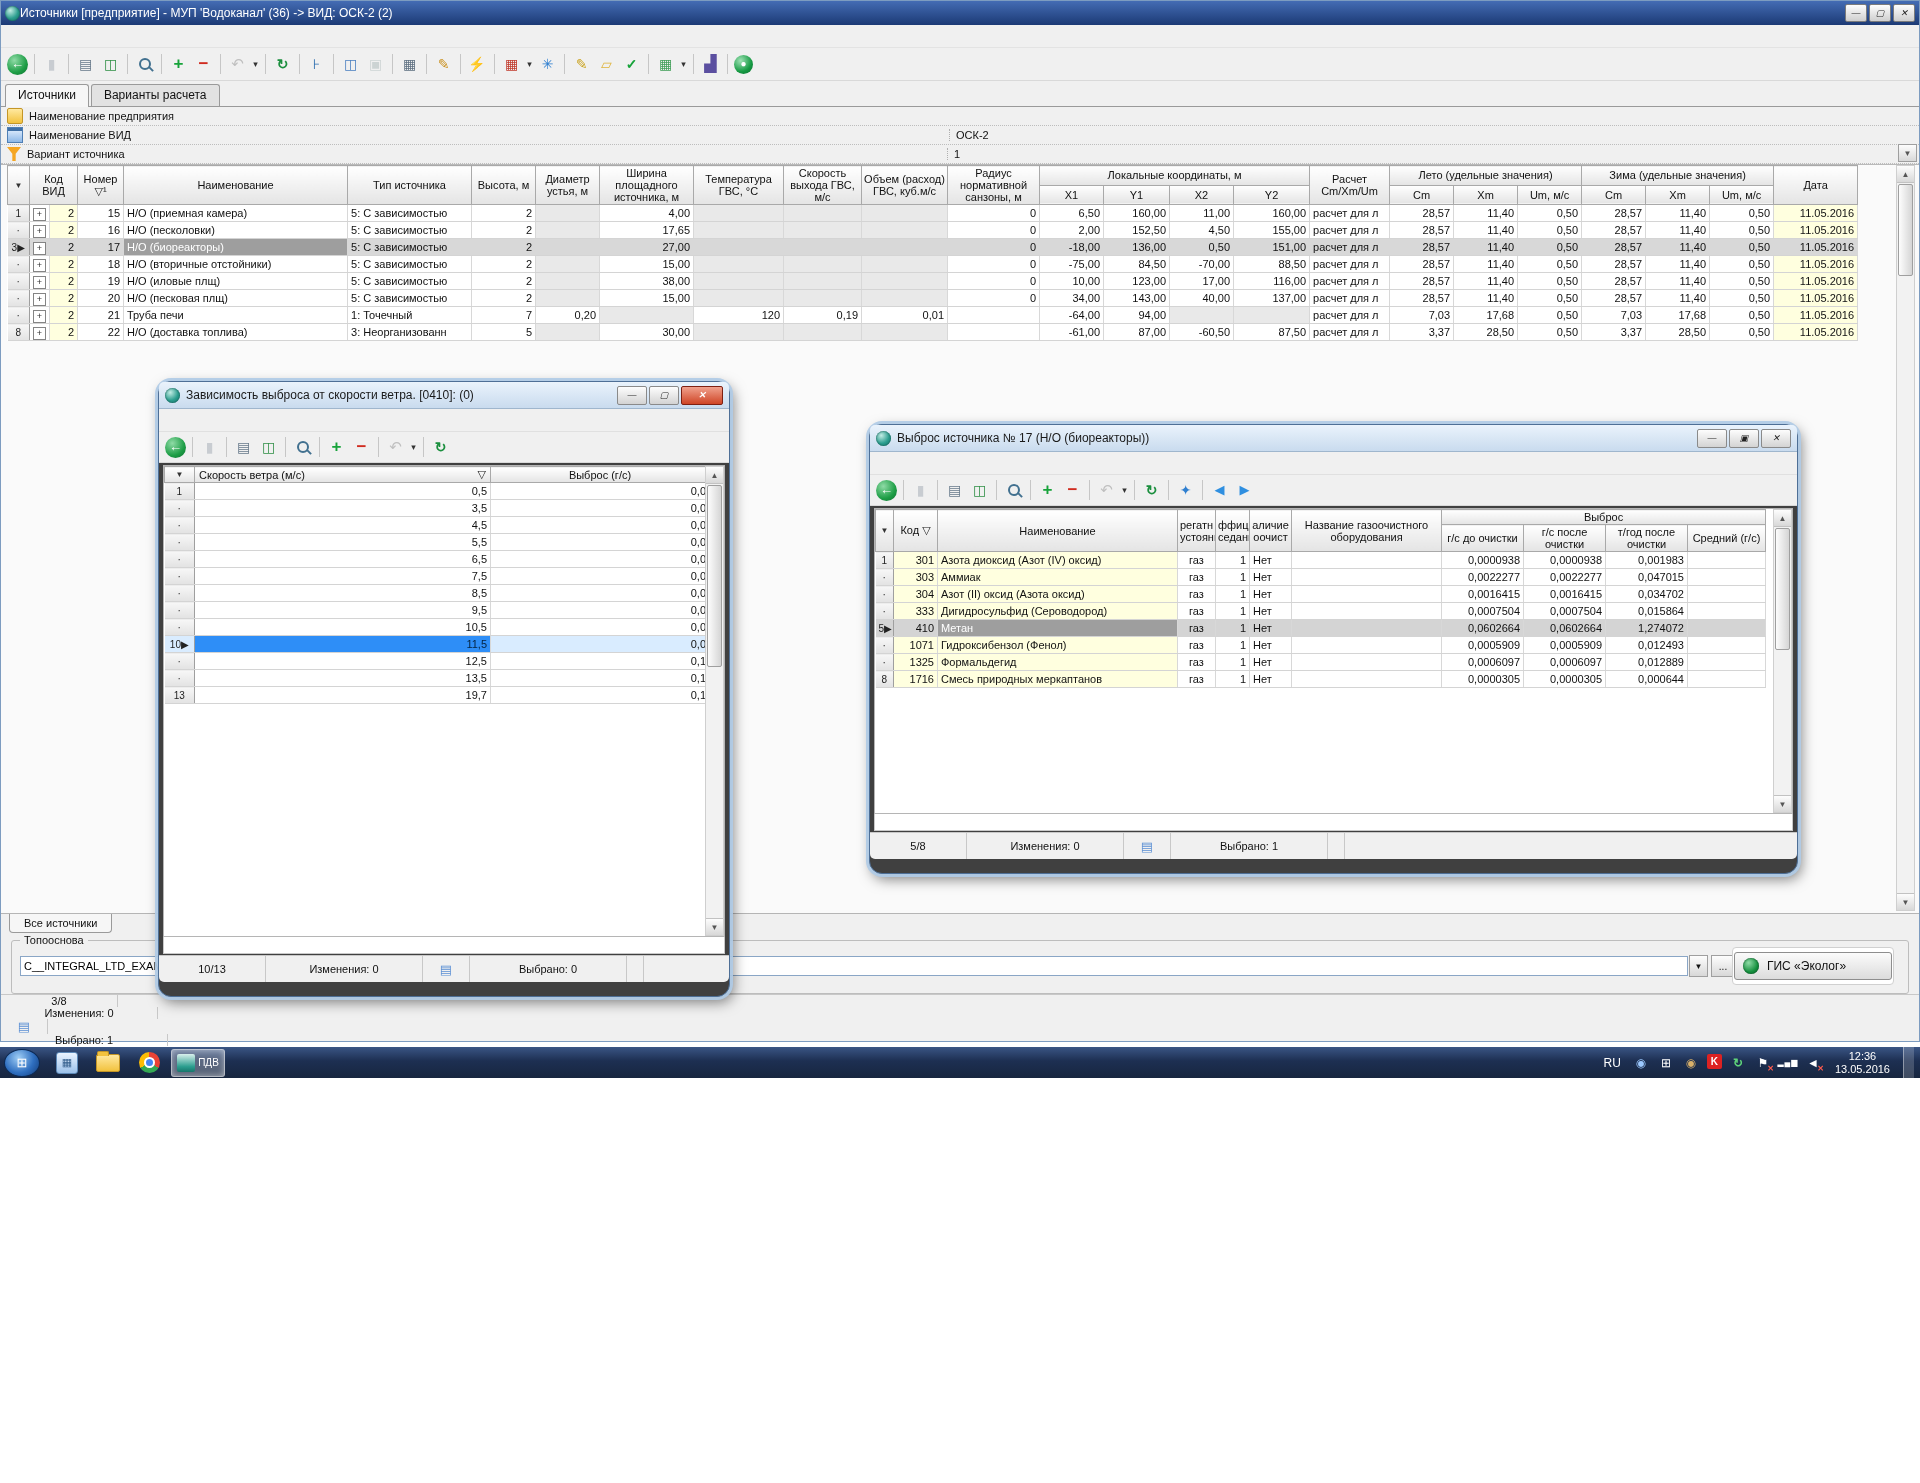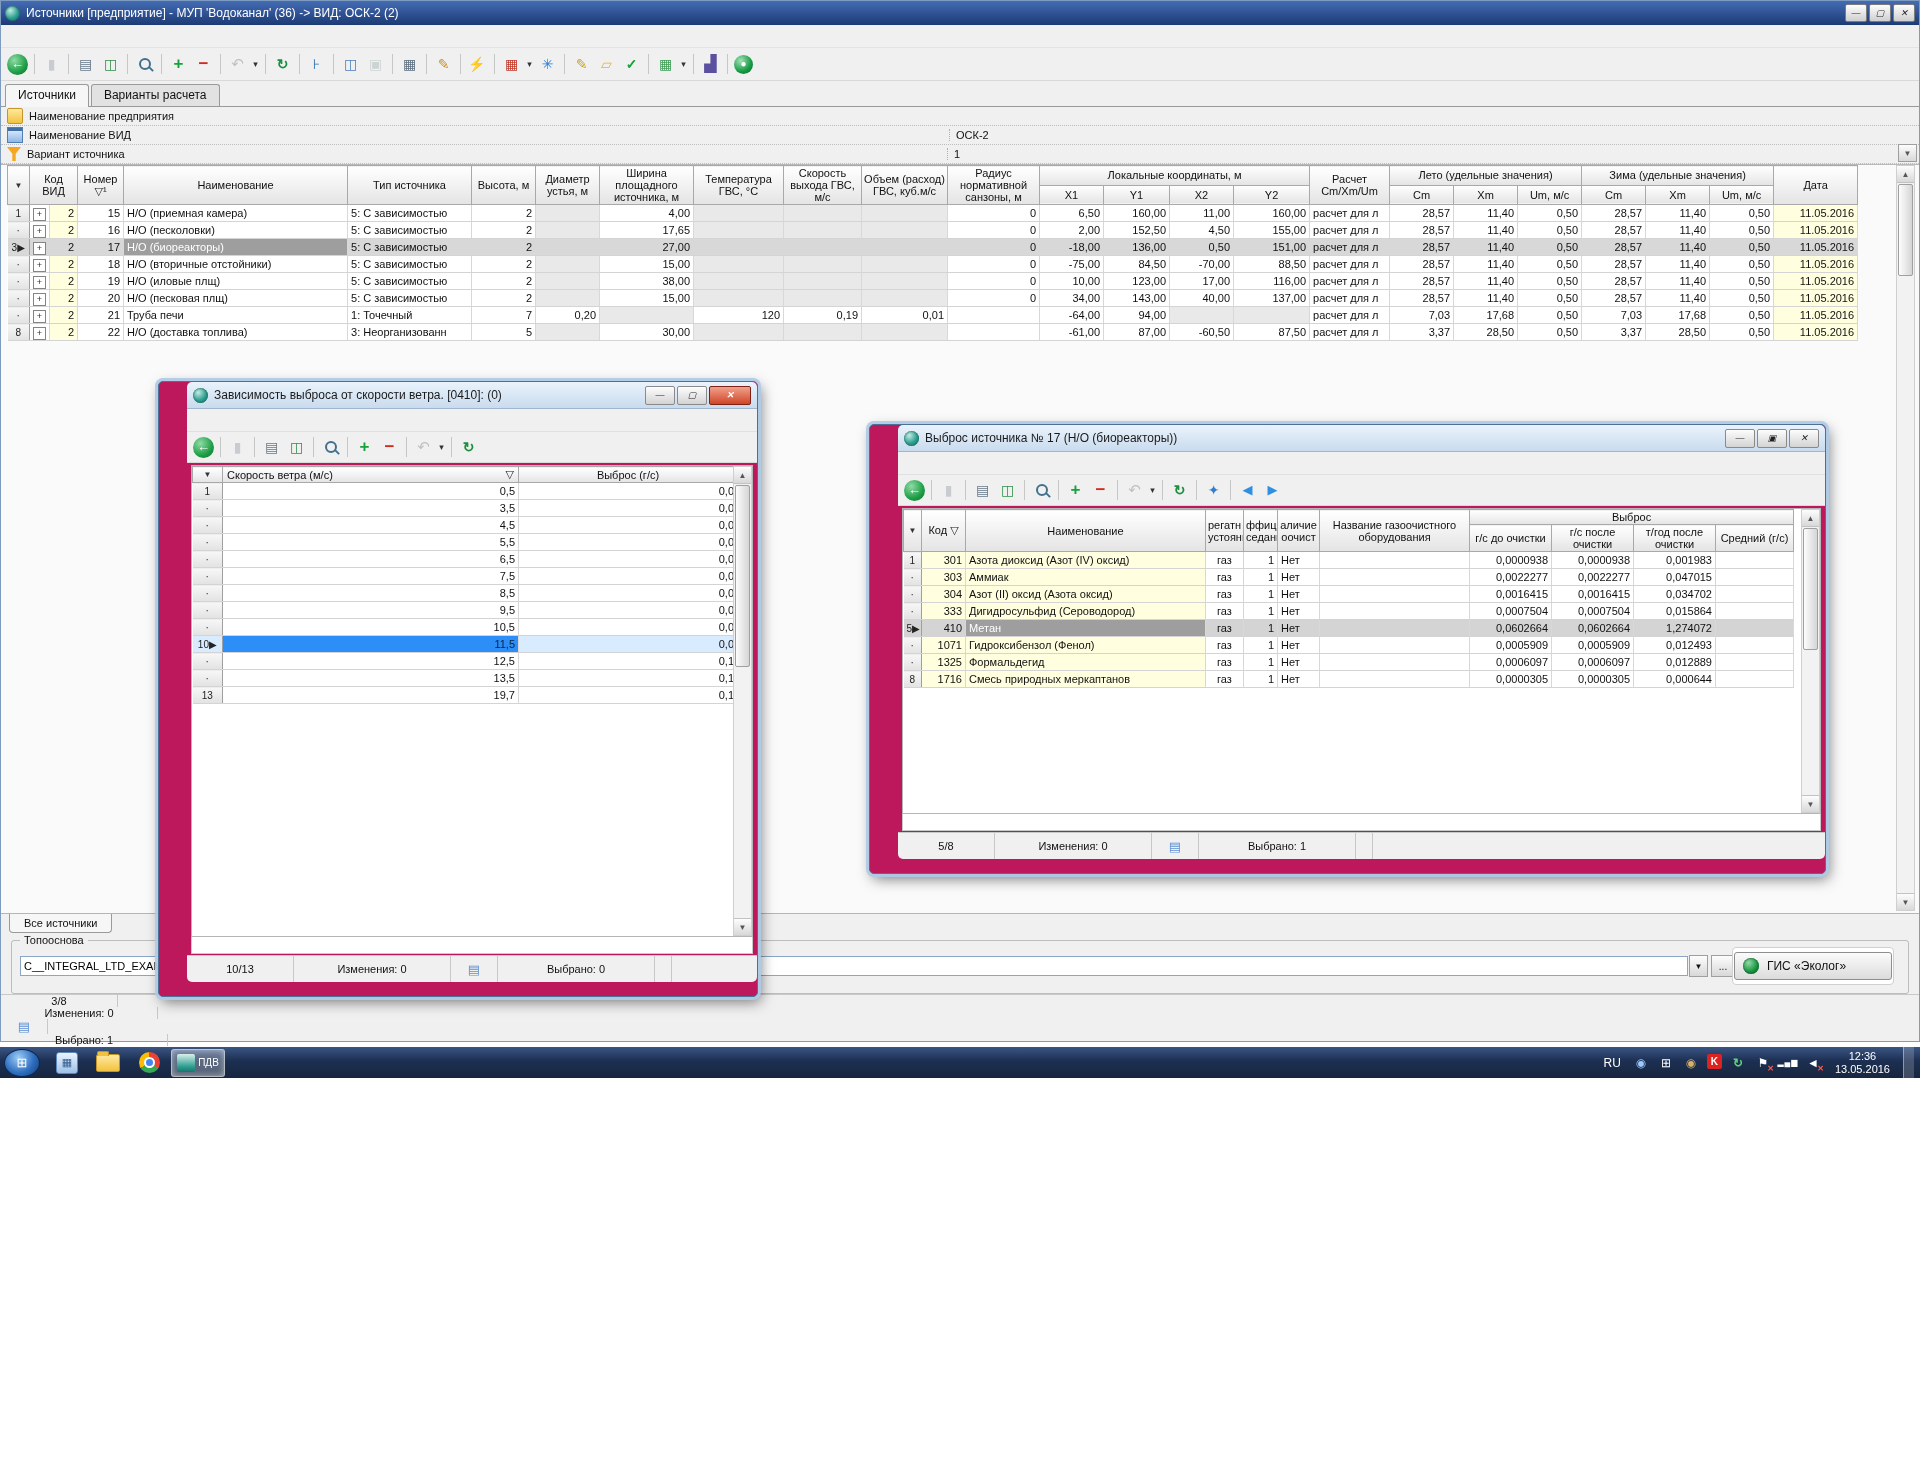--- a/index.html
+++ b/index.html
@@ -2,21 +2,21 @@
 <html><head>
 <meta charset="utf-8">
 <style>
   html,body{margin:0;padding:0;}
   body{font-family:"Liberation Sans",sans-serif;font-size:11px;color:#111;}
   .desktop{position:relative;width:1920px;height:1483px;background:#fff;overflow:hidden;}
 
   
   .appwin{position:absolute;left:0;top:0;width:1920px;height:1042px;background:#f0f0f0;border:1px solid #7d9cc0;box-sizing:border-box;}
   .titlebar{height:24px;background:linear-gradient(#446cb4,#1c3a75);display:flex;align-items:center;padding:0 4px;color:#fff;}
-  .titlebar .ttext{flex:1;margin-left:6px;font-size:12px;white-space:nowrap;overflow:hidden;}
+  .titlebar .ttext{flex:1;font-size:12px;white-space:nowrap;overflow:hidden;}
   .app-ico{width:15px;height:15px;border-radius:50%;background:radial-gradient(circle at 35% 30%,#c2ece4,#2c9e8f 55%,#17756b);flex:0 0 auto;box-shadow:inset 0 0 2px #0c4a42;}
   .capbtns{display:flex;gap:2px;}
   .capbtn{width:20px;height:16px;background:linear-gradient(#fdfdfd,#cfcfcf);border:1px solid #7b7b7b;border-radius:2px;display:inline-flex;align-items:center;justify-content:center;font-size:9px;color:#222;cursor:default;}
   .menubar{height:22px;background:#f0f0f0;display:flex;align-items:center;padding-left:4px;border-bottom:1px solid #e3e3e3;}
   .menubar .mitem{padding:3px 9px;font-size:12px;color:#1a1a1a;}
   .toolbar{height:32px;background:#f0f0f0;display:flex;align-items:center;padding-left:4px;border-bottom:1px solid #d9d9d9;}
   .tbtn{width:25px;height:25px;display:inline-flex;align-items:center;justify-content:center;border-radius:3px;position:relative;}
   .tbtn i{font-style:normal;font-size:14px;line-height:14px;}
   .toolbar .sep,.dtoolbar .sep{width:1px;height:20px;background:#c6c6c6;margin:0 4px;display:inline-block;}
   .dis{opacity:.4;}
@@ -99,21 +99,21 @@
   .more-btn{width:22px;height:20px;background:linear-gradient(#fdfdfd,#d8d8d8);border:1px solid #9f9f9f;display:inline-flex;align-items:center;justify-content:center;font-size:10px;margin-left:3px;}
   .gis-panel{position:absolute;right:14px;top:6px;width:160px;height:36px;background:#fff;border:1px solid #d0d0d0;border-radius:4px;display:flex;align-items:center;justify-content:center;}
   .gis-btn{width:148px;height:26px;border:1px solid #8e8e8e;border-radius:3px;background:linear-gradient(#fbfbfb,#dcdcdc);display:flex;align-items:center;gap:8px;padding-left:8px;font-size:12px;}
   .gis-globe{width:16px;height:16px;border-radius:50%;background:radial-gradient(circle at 35% 30%,#8fdba6,#16913f 60%,#0a6b2c);box-shadow:inset 0 0 2px #05441c;}
   .statusbar{height:26px;background:#f0f0f0;border-top:1px solid #c8c8c8;display:flex;align-items:stretch;flex-direction:column;}
   .sseg{border-right:1px solid #c8c8c8;display:flex;align-items:center;justify-content:center;font-size:11px;padding:0 8px;}
   .sseg.icon{color:#5b8fd4;font-size:13px;}
   .statusbar .fill{flex:1;border-right:none;}
 
   
-  .dialog{position:absolute;background:#be185d;border:1px solid #4e6f96;border-radius:5px;box-shadow:0 0 0 3px rgba(176,203,230,.92),3px 5px 14px rgba(0,0,0,.5);padding-left:28px;}
+  .dialog{position:absolute;background:#404040;border:1px solid #4e6f96;border-radius:13px;box-shadow:0 0 0 3px rgba(176,203,230,.92),3px 5px 14px rgba(0,0,0,.5);}
   .dtitle{height:26px;display:flex;align-items:center;padding:0 6px;background:linear-gradient(#eaf3fc,#c9dbee);border-bottom:1px solid #9fb6cd;border-radius:5px 5px 0 0;}
   .dtitle .ttext{flex:1;margin-left:6px;font-size:12px;color:#1a1a1a;white-space:nowrap;overflow:hidden;}
   .dcapbtn{width:28px;height:17px;background:linear-gradient(#fdfdfd,#d3d3d3);border:1px solid #8a8a8a;border-radius:2px;display:inline-flex;align-items:center;justify-content:center;font-size:9px;color:#222;margin-left:2px;}
   .dcapbtn.close-red{width:40px;background:linear-gradient(#f0a18d,#cf4526);border-color:#7e2012;color:#fff;font-weight:bold;}
   .dmenubar{height:22px;display:flex;align-items:center;padding-left:4px;background:#f0f0f0;border-bottom:1px solid #e0e0e0;}
   .dmenubar .mitem{padding:3px 9px;font-size:12px;}
   .dtoolbar{height:30px;display:flex;align-items:center;padding-left:4px;background:#f0f0f0;border-bottom:1px solid #d9d9d9;}
   .dgrid{position:relative;margin:2px 4px 0 4px;background:#fff;border:1px solid #b5b5b5;overflow:hidden;}
   .dfoot{height:16px;margin:0 4px;background:#fff;border:1px solid #c9c9c9;border-top:none;}
   .dstatus{height:26px;margin-top:1px;background:#f0f0f0;border-top:1px solid #c8c8c8;display:flex;align-items:stretch;border-radius:0 0 5px 5px;}

